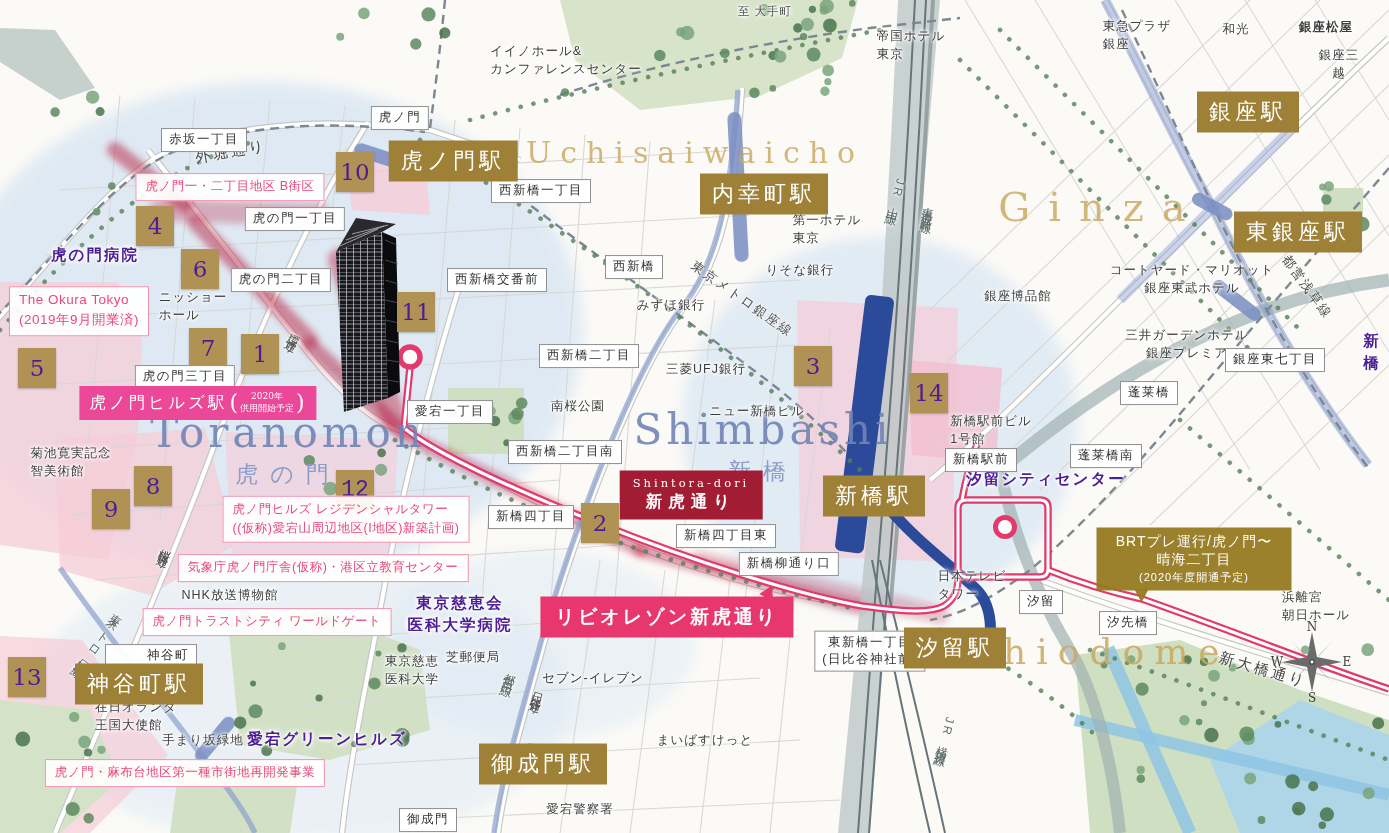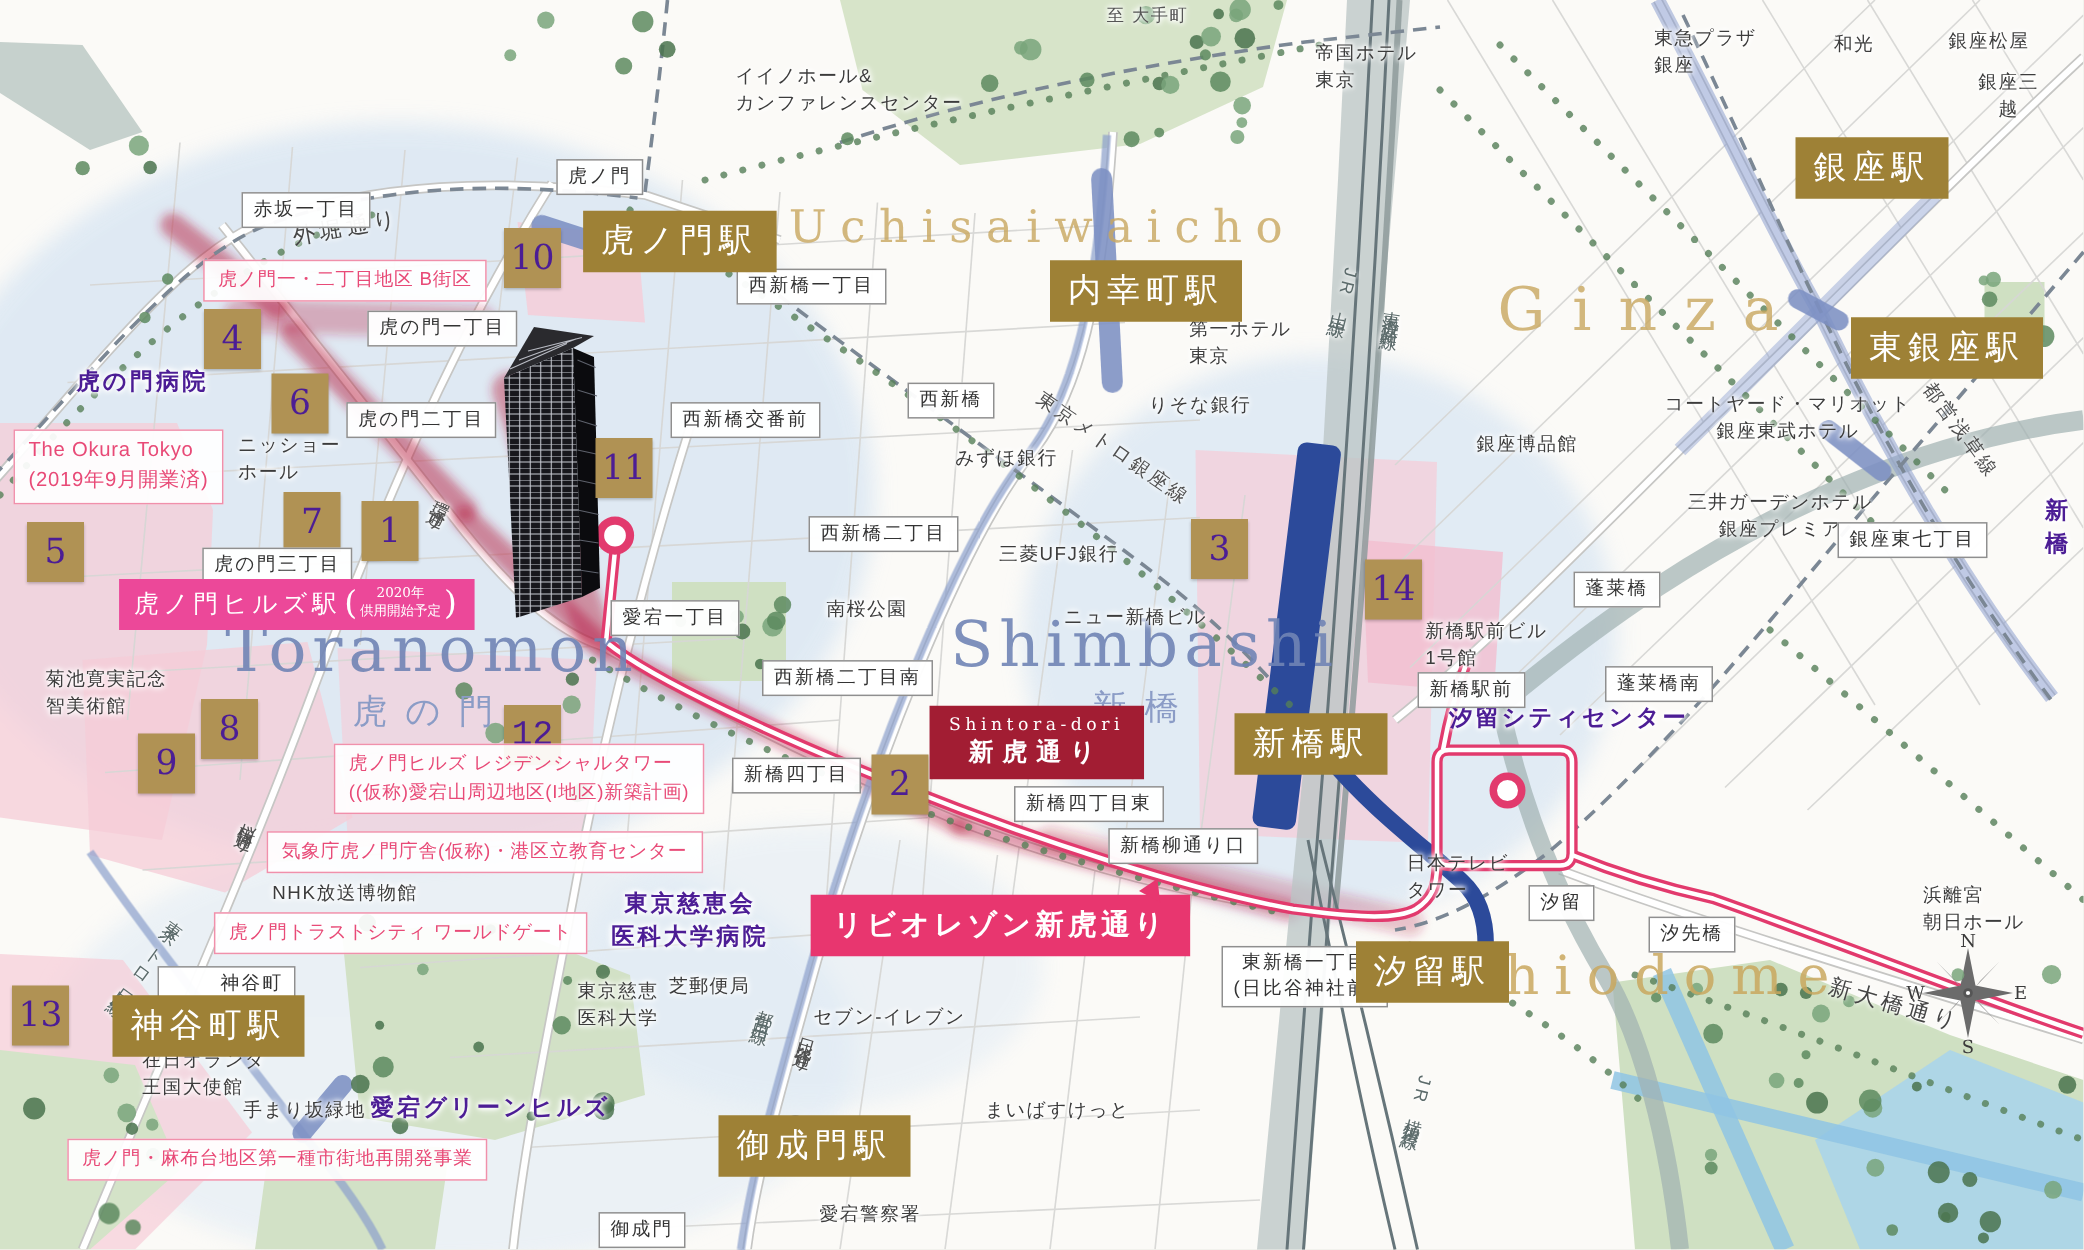--- a/index.html
+++ b/index.html
@@ -412,20 +412,24 @@
       <span class="s2">供用開始予定</span>
     </span>
     <span class="paren">)</span>
   </div>
 
   <div id="shintora-box" style="left:691px;top:495px">
     <span class="en">Shintora-dori</span>
     <span class="ja">新虎通り</span>
   </div>
 
+  <div id="brt-box" style="left:1194px;top:559px">
+    <span class="l1">BRTプレ運行/虎ノ門〜晴海二丁目</span>
+    <span class="l2">(2020年度開通予定)</span>
+  </div>
 
   <div id="banner" style="left:667px;top:617px">
     <span>リビオレゾン新虎通り</span>
   </div>
 
   <span class="compass-letter" style="left:1312px;top:627px">N</span>
   <span class="compass-letter" style="left:1347px;top:662px">E</span>
   <span class="compass-letter" style="left:1312px;top:698px">S</span>
   <span class="compass-letter" style="left:1277px;top:662px">W</span>
 
@@ -463,40 +467,40 @@
       <div class="lbl whitebox" style="left: 589px; top: 356px;">西新橋二丁目</div>
       <div class="lbl whitebox" style="left: 565px; top: 452px;">西新橋二丁目南</div>
       <div class="lbl whitebox" style="left: 450px; top: 412px;">愛宕一丁目</div>
       <div class="lbl whitebox" style="left: 531px; top: 517px;">新橋四丁目</div>
       <div class="lbl whitebox" style="left: 726px; top: 536px;">新橋四丁目東</div>
       <div class="lbl whitebox" style="left: 789px; top: 564px;">新橋柳通り口</div>
       <div class="lbl whitebox" style="left: 870px; top: 651px;">東新橋一丁目
 (日比谷神社前)</div>
       <div class="lbl whitebox" style="left: 1041px; top: 602px;">汐留</div>
       <div class="lbl whitebox" style="left: 1128px; top: 623px;">汐先橋</div>
-      <div class="lbl whitebox" style="left: 1078px; top: 393px;">蓬莱橋</div>
+      <div class="lbl whitebox" style="left: 1149px; top: 393px;">蓬莱橋</div>
       <div class="lbl whitebox" style="left: 1106px; top: 456px;">蓬莱橋南</div>
       <div class="lbl whitebox" style="left: 981px; top: 460px;">新橋駅前</div>
       <div class="lbl whitebox" style="left: 1275px; top: 360px;">銀座東七丁目</div>
       <div class="lbl whitebox" style="left: 151px; top: 656px; padding-left: 41px;">神谷町</div>
       <div class="lbl whitebox" style="left: 428px; top: 820px;">御成門</div>
       <div class="lbl place bold" style="left: 95px; top: 255px;">虎の門病院</div>
       <div class="lbl place left" style="left: 193px; top: 306px;">ニッショー
 ホール</div>
       <div class="lbl place left" style="left: 71px; top: 462px;">菊池寛実記念
 智美術館</div>
       <div class="lbl place left" style="left: 566px; top: 60px;">イイノホール&amp;
 カンファレンスセンター</div>
       <div class="lbl place sm" style="left: 765px; top: 11px;">至 大手町</div>
       <div class="lbl place left" style="left: 911px; top: 45px;">帝国ホテル
 東京</div>
       <div class="lbl place left" style="left: 1137px; top: 35px;">東急プラザ
 銀座</div>
       <div class="lbl place" style="left: 1236px; top: 30px;">和光</div>
-      <div class="lbl place" style="left: 1326px; top: 28px;">銀座松屋</div>
+      <div class="lbl place" style="left: 1326px; top: 28px; font-weight: bold;">銀座松屋</div>
       <div class="lbl place" style="left: 1339px; top: 64px;">銀座三越</div>
       <div class="lbl place" style="left: 800px; top: 271px;">りそな銀行</div>
       <div class="lbl place left" style="left: 827px; top: 229px;">第一ホテル
 東京</div>
       <div class="lbl place" style="left: 671px; top: 306px;">みずほ銀行</div>
       <div class="lbl place" style="left: 706px; top: 370px;">三菱UFJ銀行</div>
       <div class="lbl place" style="left: 757px; top: 412px;">ニュー新橋ビル</div>
       <div class="lbl place" style="left: 578px; top: 407px;">南桜公園</div>
       <div class="lbl place" style="left: 1018px; top: 297px;">銀座博品館</div>
       <div class="lbl place" style="left: 1192px; top: 279px;">コートヤード・マリオット

